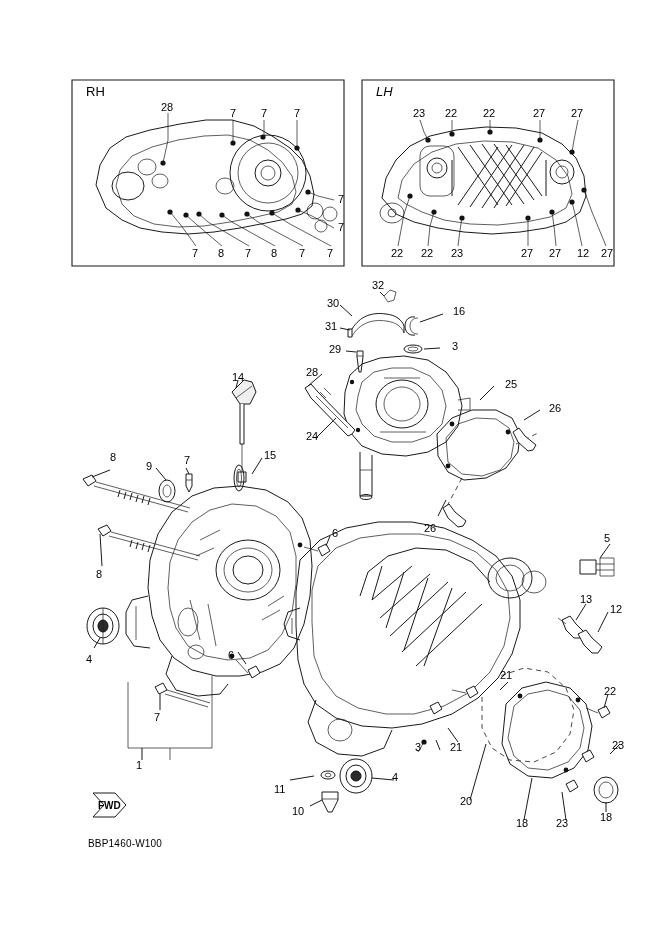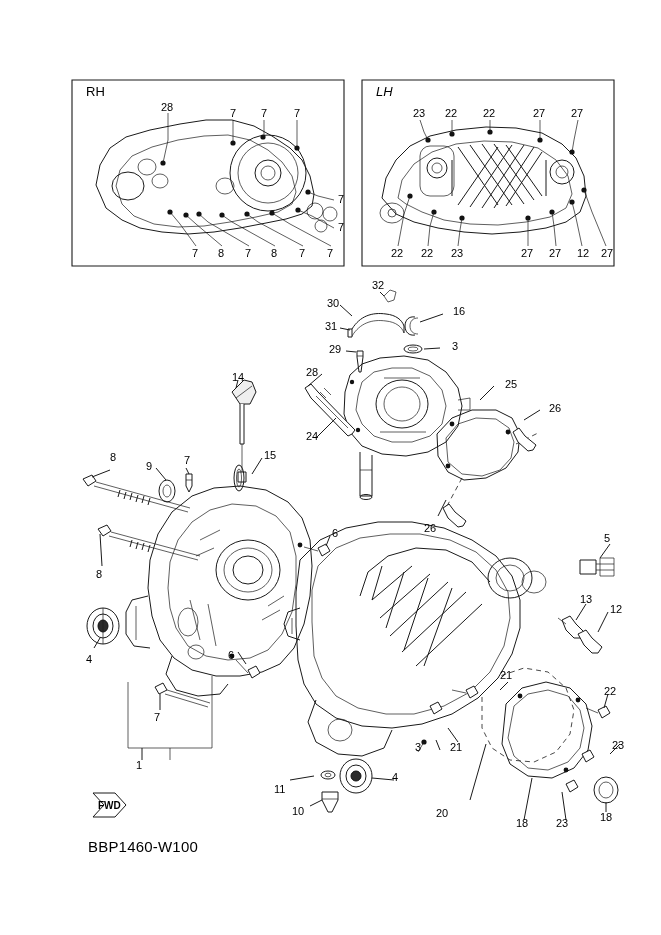--- a/index.html
+++ b/index.html
@@ -33,21 +33,21 @@
     line-height: 11px;
     color: #000;
     white-space: nowrap;
     user-select: none;
   }
   .lbl.box {
     font-size: 13px;
   }
   .partcode {
     position: absolute;
-    font-size: 15px;
+    font-size: 10px;
     letter-spacing: 0.2px;
     color: #000;
   }
   .fwd-text {
     position: absolute;
     font-size: 10px;
     font-weight: bold;
     color: #000;
   }
   
@@ -539,21 +539,21 @@
   <div class="lbl" style="left:228px; top:650px;">6</div>
   <div class="lbl" style="left:154px; top:712px;">7</div>
   <div class="lbl" style="left:136px; top:760px;">1</div>
   <div class="lbl" style="left:500px; top:670px;">21</div>
   <div class="lbl" style="left:604px; top:686px;">22</div>
   <div class="lbl" style="left:415px; top:742px;">3</div>
   <div class="lbl" style="left:450px; top:742px;">21</div>
   <div class="lbl" style="left:612px; top:740px;">23</div>
   <div class="lbl" style="left:274px; top:772px;margin-top:12px;">11</div>
   <div class="lbl" style="left:392px; top:772px;">4</div>
-  <div class="lbl" style="left:436px; top:796px;margin-top:12px;">20</div>
+  <div class="lbl" style="left:460px; top:796px;">20</div>
   <div class="lbl" style="left:516px; top:818px;">18</div>
   <div class="lbl" style="left:556px; top:818px;">23</div>
   <div class="lbl" style="left:600px; top:812px;">18</div>
   <div class="lbl" style="left:292px; top:806px;">10</div>
 
   <div class="fwd-text" style="left:98px; top:800px;">FWD</div>
   <div class="partcode" style="left:88px; top:838px;">BBP1460-W100</div>
 
 </div>
 

